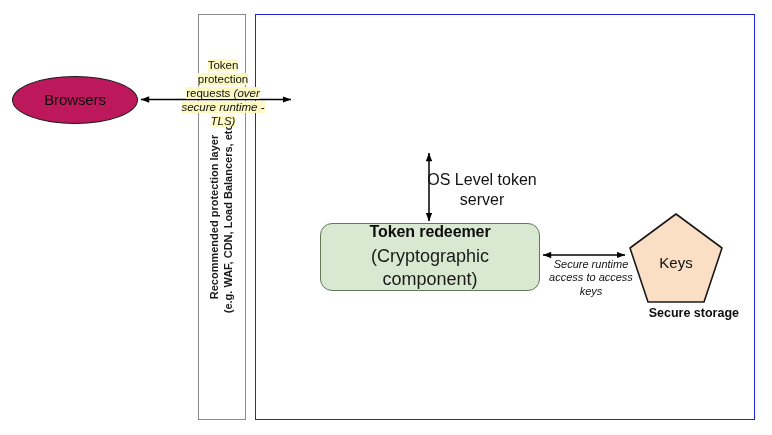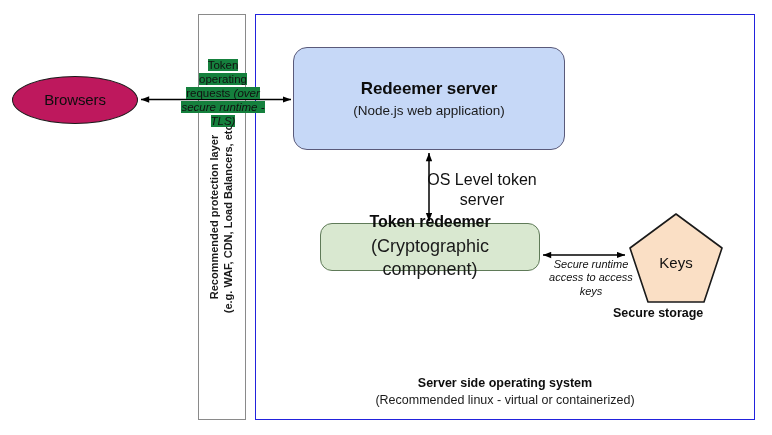--- a/index.html
+++ b/index.html
@@ -109,21 +109,21 @@
     background: #C6D8F7;
     border: 1.4px solid #5a5a7a;
     border-radius: 14px;
     box-sizing: border-box;
   }
 
   #token-redeemer {
     left: 320px;
     top: 223px;
     width: 220px;
-    height: 48px;
+    height: 68px;
     background: #D9E8D0;
     border: 1.4px solid #5f7a58;
     border-radius: 12px;
     box-sizing: border-box;
   }
   #token-redeemer .node-title { font-size: 16px; }
   #token-redeemer .node-sub { font-size: 18px; }
 
   #keys-pentagon {
     left: 628px;
@@ -141,21 +141,21 @@
     justify-content: center;
     font-size: 15px;
     color: #111111;
     padding-top: 8px;
     box-sizing: border-box;
   }
   #secure-storage-label {
     left: 613px;
     top: 306px;
     width: 126px;
-    text-align: left;
+    text-align: right;
     font-size: 12.5px;
     font-weight: bold;
     color: #0d0d0d;
   }
 
   
   #arrow-layer {
     left: 0; top: 0;
     width: 772px;
     height: 435px;
@@ -170,21 +170,21 @@
     line-height: 1.22;
   }
   #label-token-redemption {
     left: 180px;
     top: 58px;
     width: 86px;
     font-size: 11.5px;
   }
   #label-token-redemption .ital { font-style: italic; }
   #label-token-redemption .seg {
-    background: #15803d;
+    background: #fef9c3;
     display: inline;
     box-decoration-break: clone;
     -webkit-box-decoration-break: clone;
   }
   #label-os-level {
     left: 422px;
     top: 170px;
     width: 120px;
     font-size: 16px;
   }
@@ -229,26 +229,20 @@
       <span class="pl-sub">(e.g. WAF, CDN, Load Balancers, etc)</span>
     </div>
   </div>
 
   <div class="abs" id="browsers-ellipse">
     <span class="node-text">
       <span class="node-title">Browsers</span>
     </span>
   </div>
 
-  <div class="abs" id="redeemer-server">
-    <span class="node-text">
-      <span class="node-title">Redeemer server</span>
-      <span class="node-sub">(Node.js web application)</span>
-    </span>
-  </div>
 
   <div class="abs" id="token-redeemer">
     <span class="node-text">
       <span class="node-title">Token redeemer</span>
       <span class="node-sub">(Cryptographic component)</span>
     </span>
   </div>
 
   <svg class="abs" id="keys-pentagon" viewBox="0 0 96 92">
     <polygon points="48,2 94,36 76,90 20,90 2,36" fill="#FADFC5" stroke="#1a1a1a" stroke-width="1.6" stroke-linejoin="round"></polygon>
@@ -268,35 +262,31 @@
 
     <line x1="141" y1="99.5" x2="291" y2="99.5" stroke="#000000" stroke-width="1.5" marker-start="url(#ah-start)" marker-end="url(#ah-end)"></line>
 
     <line x1="429" y1="153" x2="429" y2="221" stroke="#000000" stroke-width="1.5" marker-start="url(#ah-start)" marker-end="url(#ah-end)"></line>
 
     <line x1="543" y1="255" x2="625" y2="255" stroke="#000000" stroke-width="1.5" marker-start="url(#ah-start)" marker-end="url(#ah-end)"></line>
   </svg>
 
   <div class="abs edge-label" id="label-token-redemption">
     <span class="seg">Token</span><br>
-    <span class="seg">operating</span><br>
+    <span class="seg">protection</span><br>
     <span class="seg">requests </span><span class="seg ital">(over</span><br>
     <span class="seg ital">secure runtime -</span><br>
     <span class="seg ital">TLS)</span>
   </div>
 
   <div class="abs edge-label" id="label-os-level">
     <span>OS Level token</span><br>
     <span>server</span>
   </div>
 
   <div class="abs edge-label" id="label-secure-runtime">
     <span>Secure runtime</span><br>
     <span>access to access</span><br>
     <span>keys</span>
   </div>
 
-  <div class="abs" id="os-caption">
-    <span class="cap-title">Server side operating system</span>
-    <span class="cap-sub">(Recommended linux - virtual or containerized)</span>
-  </div>
 
 </div>
 
 </body></html>

